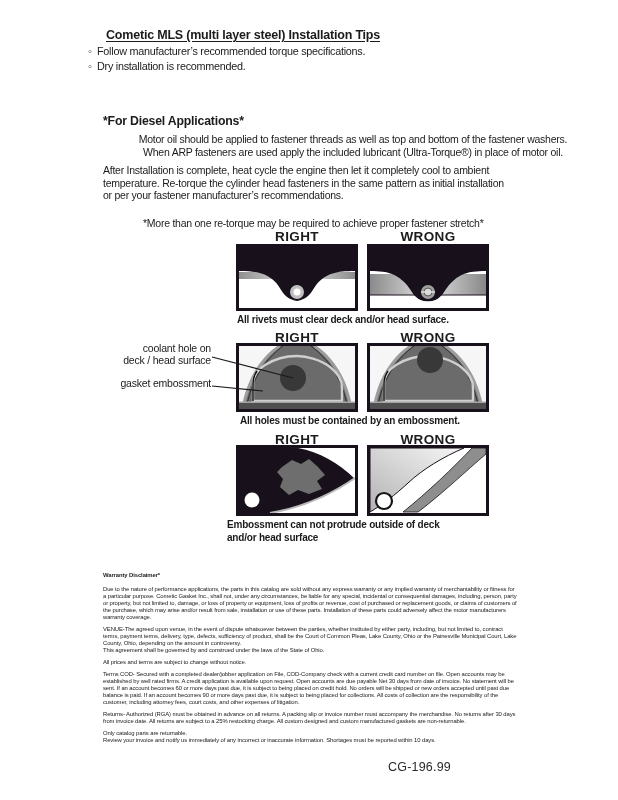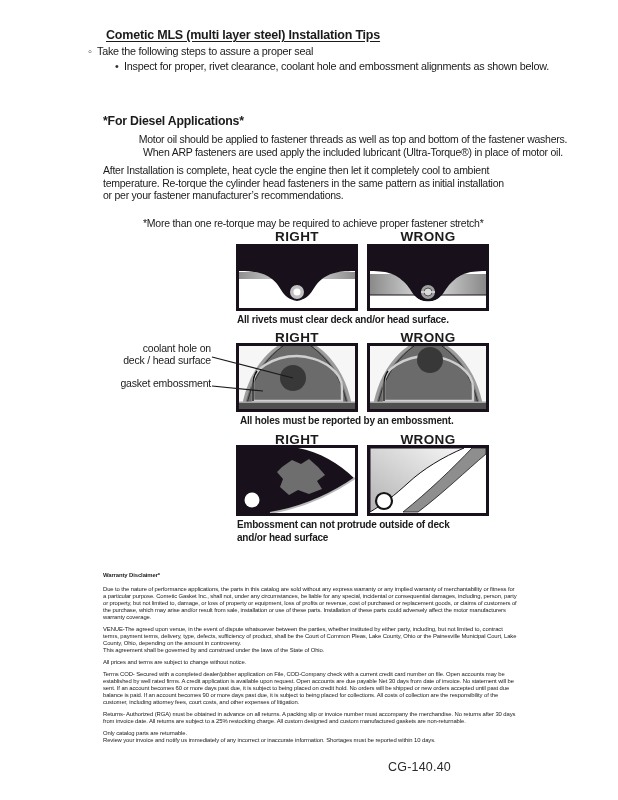--- a/index.html
+++ b/index.html
@@ -37,22 +37,22 @@
   .disclaimer p{margin:0 0 5px 0;white-space:pre-line;}
   
   .footer-code{top:760px;left:388px;font-size:12.5px;letter-spacing:0.2px;color:#2a2a2a;white-space:nowrap;}
 </style>
 </head>
 <body>
 
 <div class="abs page-title">Cometic MLS (multi layer steel) Installation Tips</div>
 
 <div class="abs bullets">
-  <div class="bullet-row"><span class="marker">◦</span><span>Take the following steps to assure a proper seal</span></div>
-  <div class="bullet-row sub"><span class="marker">•</span><span>Inspect for proper, rivet clearance, coolant hole and embossment alignments as shown below.</span></div>
+  <div class="bullet-row"><span class="marker">◦</span><span>Follow manufacturer’s recommended torque specifications.</span></div>
+  <div class="bullet-row"><span class="marker">◦</span><span>Dry installation is recommended.</span></div>
 </div>
 
 <div class="abs diesel-heading">*For Diesel Applications*</div>
 <div class="abs para p1">Motor oil should be applied to fastener threads as well as top and bottom of the fastener washers.
 When ARP fasteners are used apply the included lubricant (Ultra-Torque®) in place of motor oil.</div>
 <div class="abs para p2">After Installation is complete, heat cycle the engine then let it completely cool to ambient
 temperature. Re-torque the cylinder head fasteners in the same pattern as initial installation
 or per your fastener manufacturer’s recommendations.</div>
 <div class="abs para p3">*More than one re-torque may be required to achieve proper fastener stretch*</div>
 
@@ -157,21 +157,21 @@
     <line x1="3" y1="59.2" x2="119" y2="59.2" stroke="#a5a5a5" stroke-width="1.5"></line>
   </g>
   <rect x="1.5" y="1.5" width="119" height="66" fill="none" stroke="#18111c" stroke-width="3"></rect>
 </svg>
 
 <svg class="abs leader-overlay" viewBox="0 0 180 62">
   <line x1="82" y1="19" x2="163" y2="40" stroke="#1a1a1a" stroke-width="1.2"></line>
   <line x1="82" y1="48" x2="133" y2="53" stroke="#1a1a1a" stroke-width="1.2"></line>
 </svg>
 
-<div class="abs dg-caption" style="top:414px;left:240px;">All holes must be reported by an embossment.</div>
+<div class="abs dg-caption" style="top:414px;left:240px;">All holes must be contained by an embossment.</div>
 
 <div class="abs dg-label" style="top:432px;left:236px;">RIGHT</div>
 <div class="abs dg-label" style="top:432px;left:367px;">WRONG</div>
 
 <svg class="abs dg-box" style="top:445px;left:236px;" width="122" height="71" viewBox="0 0 122 71">
   <defs>
       <clipPath id="clipR3a">
         <rect x="3" y="3" width="116" height="65"></rect>
       </clipPath>
     </defs>
@@ -198,28 +198,28 @@
   </defs>
   <rect x="1.5" y="1.5" width="119" height="68" fill="#ffffff"></rect>
   <g clip-path="url(#clipR3b)">
     <path d="M3,3 H97 C76,12 56,24 41,38 C28,50 15,60 3,67 Z" fill="url(#bandGrad)" stroke="#18111c" stroke-width="1"></path>
     <path d="M105,3 C86,23 61,47 36,67 L51,67 C75,49 100,25 119,9 L119,3 Z" fill="#8e8e8e" stroke="#141414" stroke-width="0.8"></path>
     <circle cx="17" cy="56" r="8" fill="#ffffff" stroke="#141414" stroke-width="2.2"></circle>
   </g>
   <rect x="1.5" y="1.5" width="119" height="68" fill="none" stroke="#18111c" stroke-width="3"></rect>
 </svg>
 
-<div class="abs dg-caption" style="top:518px;left:237px;">Embossment can not protrude outside of deck
+<div class="abs dg-caption" style="top:518px;left:227px;">Embossment can not protrude outside of deck
 and/or head surface</div>
 
 <div class="abs disclaimer">
   <p class="dhead">Warranty Disclaimer*</p>
   <p>Due to the nature of performance applications, the parts in this catalog are sold without any express warranty or any implied warranty of merchantability or fitness for a particular purpose.  Cometic Gasket Inc., shall not, under any circumstances, be liable for any special, incidental or consequential damages, including, person, party or property, but not limited to, damage, or loss of property or equipment, loss of profits or revenue, cost of purchased or replacement goods, or claims of customers of the purchase, which may arise and/or result from sale, installation or use of these parts.  Installation of these parts could adversely affect the motor manufacturers warranty coverage.</p>
   <p>VENUE-The agreed upon venue, in the event of dispute whatsoever between the parties, whether instituted by either party, including, but not limited to, contract terms, payment terms, delivery, type, defects, sufficiency of product, shall be the Court of Common Pleas, Lake County, Ohio or the Painesville Municipal Court, Lake County, Ohio, depending on the amount in controversy.
 This agreement shall be governed by and construed under the laws of the State of Ohio.</p>
   <p>All prices and terms are subject to change without notice.</p>
   <p>Terms COD- Secured with a completed dealer/jobber application on File, COD-Company check with a current credit card number on file.  Open accounts may be established by well rated firms.  A credit application is available upon request.  Open accounts are due payable Net 30 days from date of invoice.  No statement will be sent.  If an account becomes 60 or more days past due, it is subject to being placed on credit hold.  No orders will be shipped or new orders accepted until past due balance is paid.  If an account becomes 90 or more days past due, it is subject to being placed for collections.  All costs of collection are the responsibility of the customer, including attorney fees, court costs, and other expenses of litigation.</p>
   <p>Returns- Authorized (RGA) must be obtained in advance on all returns.  A packing slip or invoice number must accompany the merchandise.  No returns after 30 days from invoice date.  All returns are subject to a 25% restocking charge.  All custom designed and custom manufactured gaskets are non-returnable.</p>
   <p>Only catalog parts are returnable.
 Review your invoice and notify us immediately of any incorrect or inaccurate information.  Shortages must be reported within 10 days.</p>
 </div>
 
-<div class="abs footer-code">CG-140.40</div>
+<div class="abs footer-code">CG-196.99</div>
 
 </body></html>

